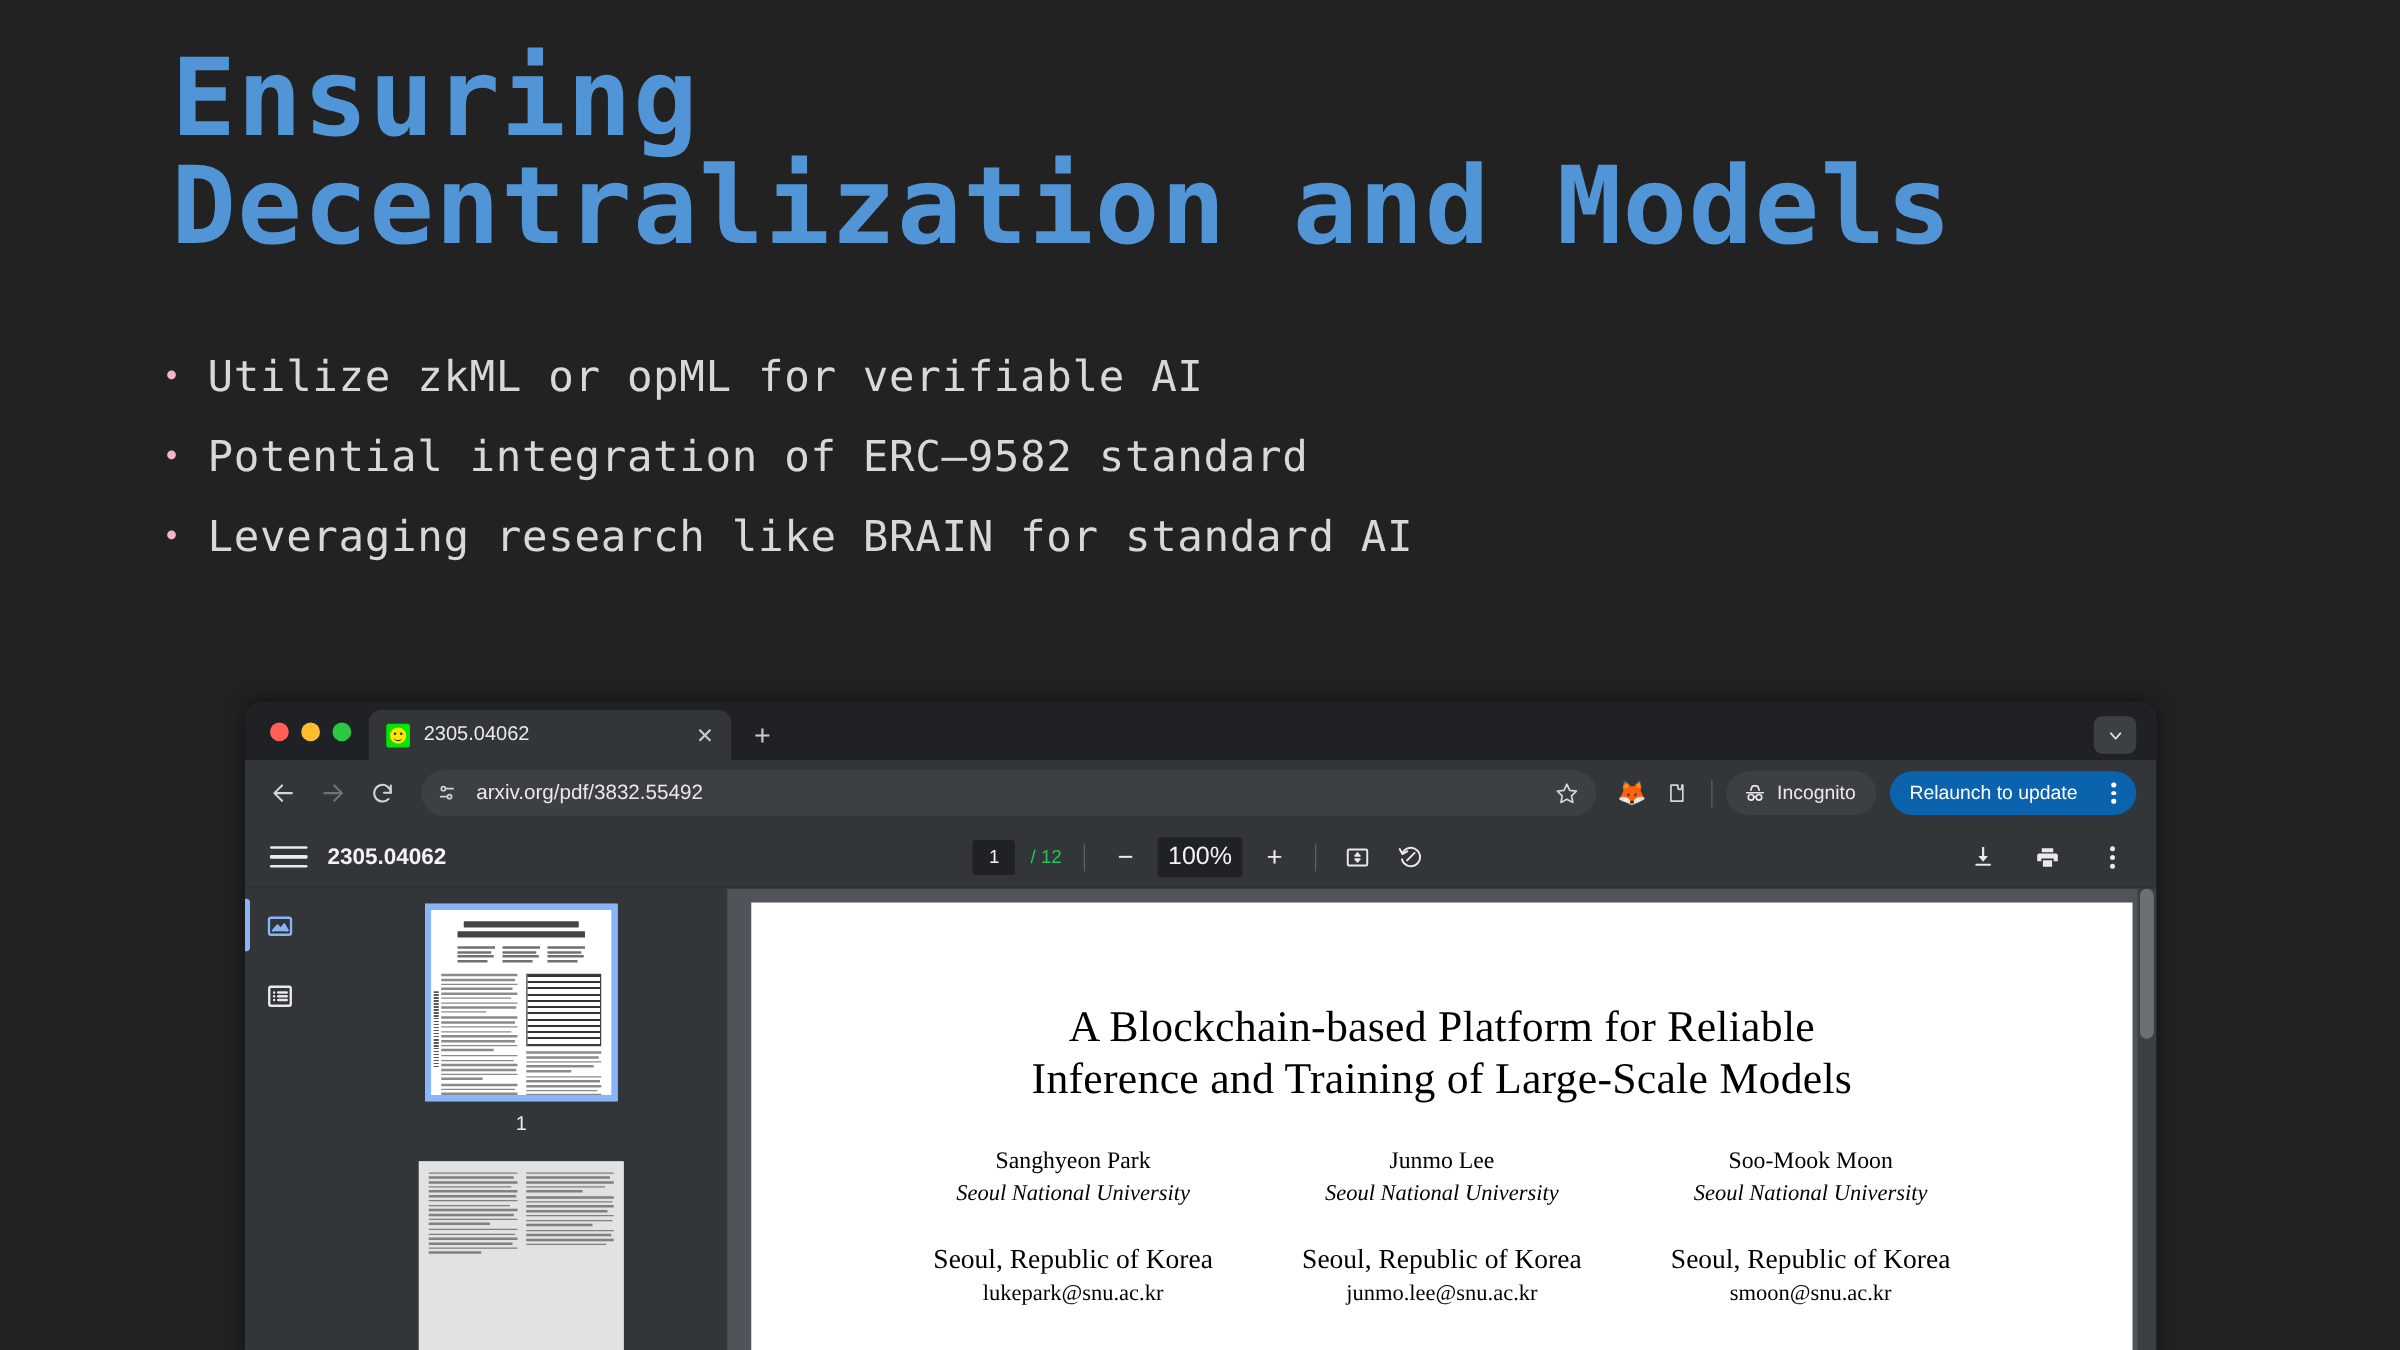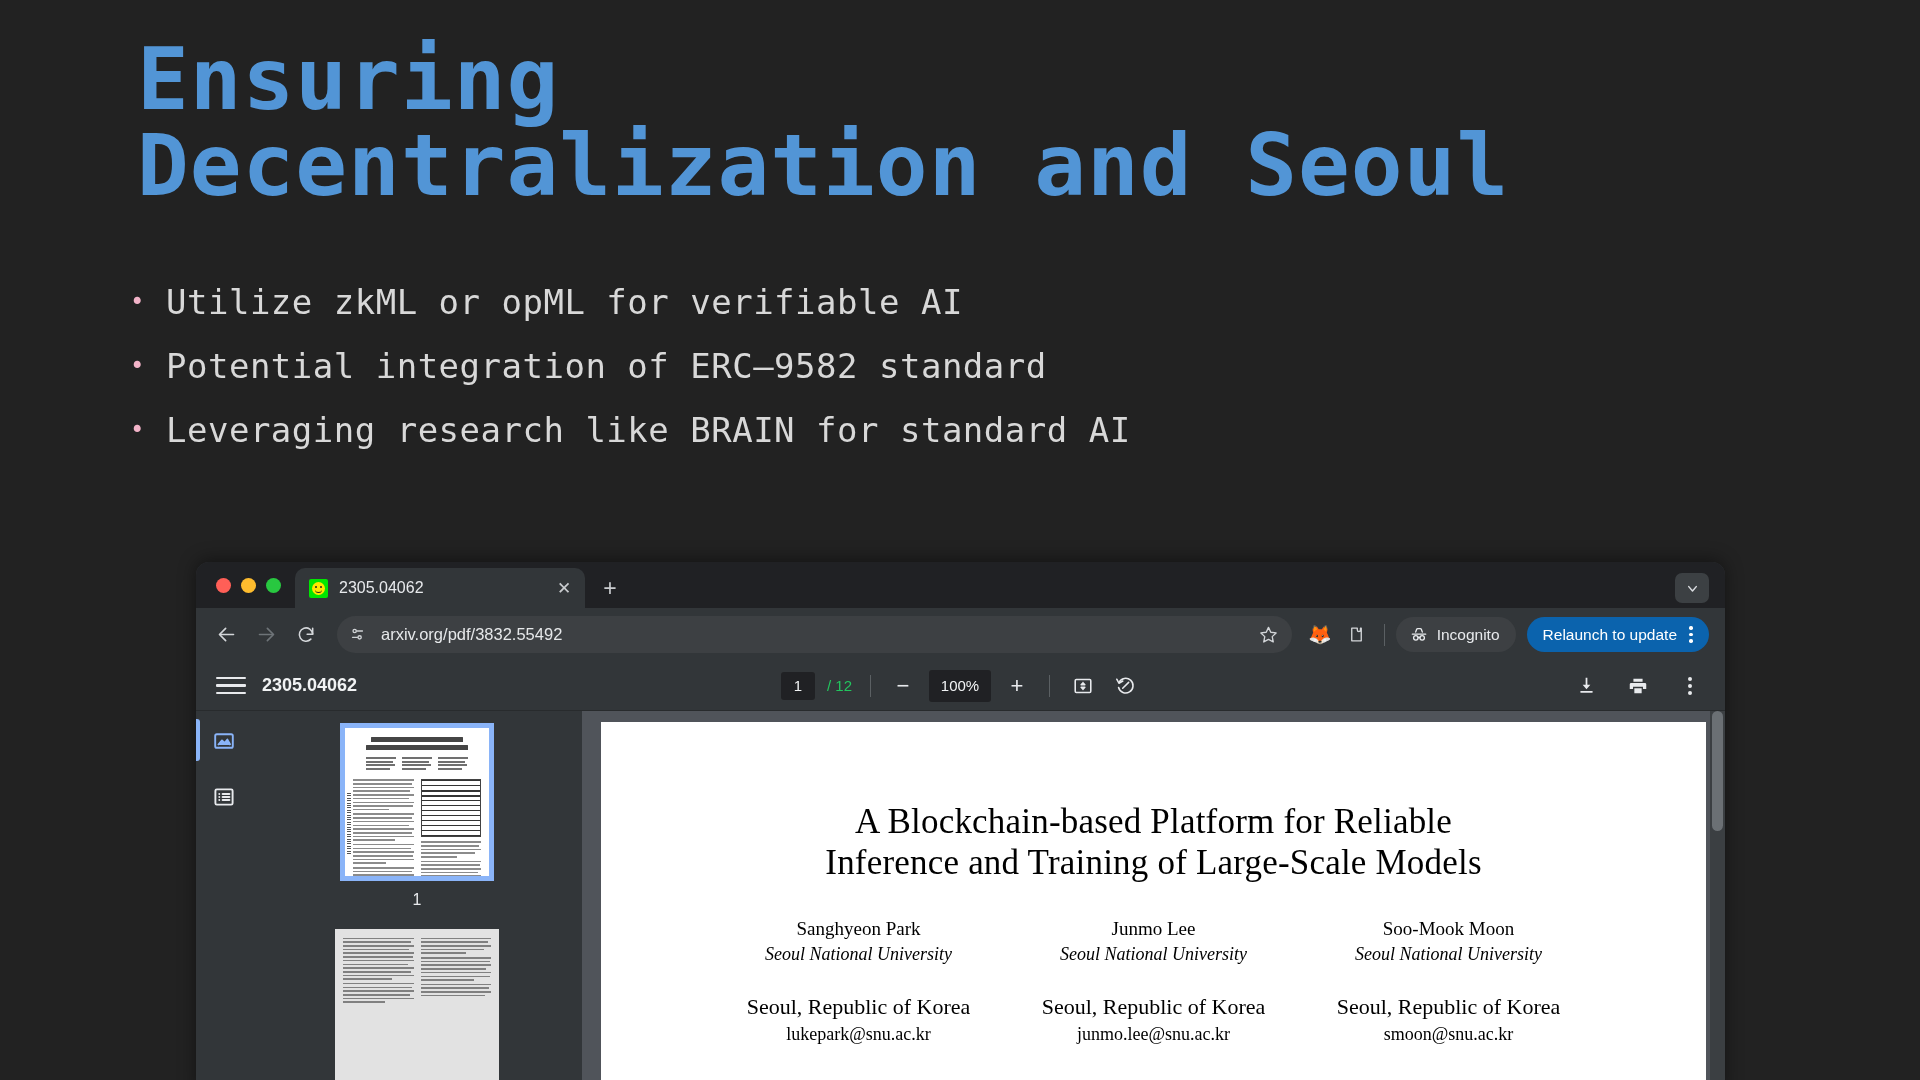--- a/index.html
+++ b/index.html
@@ -218,21 +218,21 @@
     color: #e8eaed;
     font-family: "Liberation Sans", sans-serif;
     font-size: 15.5px;
     white-space: nowrap;
   }
   .relaunch-btn {
     height: 35px;
     border-radius: 18px;
     background: #0b63ad;
     display: flex; align-items: center;
-    gap: 5px;
+    gap: 20px;
     padding: 0 9px 0 16px;
     margin-left: 7px;
     color: #ffffff;
     font-family: "Liberation Sans", sans-serif;
     font-size: 15.5px;
     white-space: nowrap;
   }
   .kebab {
     width: 18px; height: 22px;
     display: flex; flex-direction: column;
@@ -288,21 +288,21 @@
     color: #e8eaed; font-size: 22px; font-weight: 300;
     font-family: "Liberation Sans", sans-serif;
   }
   .zoom-box {
     min-width: 62px; height: 20px;
     background: #202124;
     border-radius: 3px;
     display: flex; align-items: center; justify-content: center;
     color: #f1f3f4;
     font-family: "Liberation Sans", sans-serif;
-    font-size: 15px;
+    font-size: 20px;
     padding: 16px 8px;
   }
   .icon-btn {
     width: 30px; height: 30px;
     display: flex; align-items: center; justify-content: center;
     color: #e8eaed;
   }
   .pdf-right {
     margin-left: auto;
     display: flex; align-items: center; gap: 22px;
@@ -424,21 +424,21 @@
     border-radius: 6px;
   }
   svg { display: block; }
 </style>
 </head>
 <body>
 
 <div class="slide">
 
   <div class="slide-title">Ensuring
-Decentralization and Seoul</div>
+Decentralization and Models</div>
 
   <div class="bullets">
     <div class="bullet-row">
       <span class="bullet-dot">•</span>
       <span class="bullet-text">Utilize zkML or opML for verifiable AI</span>
     </div>
     <div class="bullet-row">
       <span class="bullet-dot">•</span>
       <span class="bullet-text">Potential integration of ERC–9582 standard</span>
     </div>

